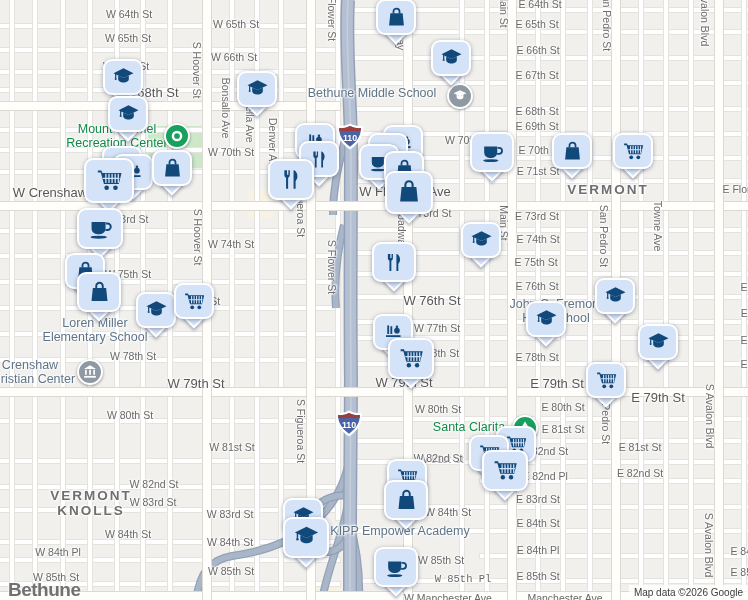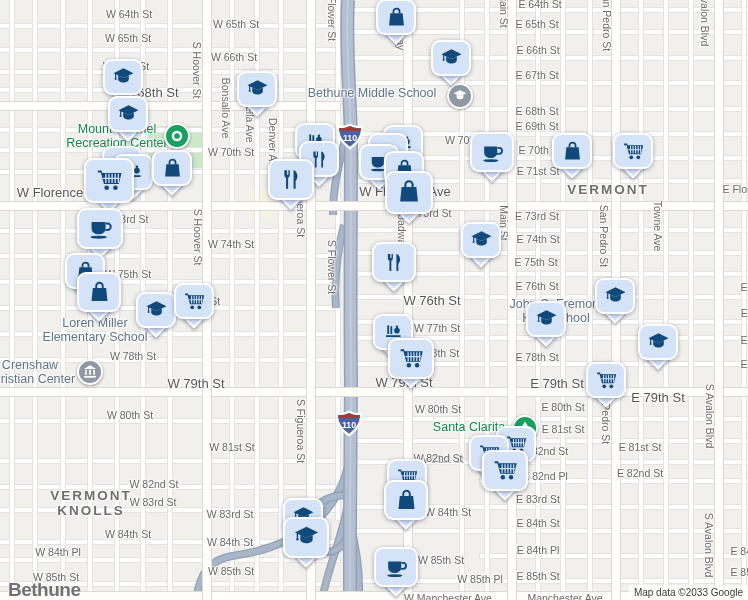--- a/index.html
+++ b/index.html
@@ -142,21 +142,21 @@
     <div class="lb lb-s" style="left: 231px; top: 152px;">W 70th St</div>
     <div class="lb lb-s" style="left: 468px; top: 140px;">W 70th St</div>
     <div class="lb lb-s" style="left: 540px; top: 4px;">E 64th St</div>
     <div class="lb lb-s" style="left: 537px; top: 24px;">E 65th St</div>
     <div class="lb lb-s" style="left: 538px; top: 50px;">E 66th St</div>
     <div class="lb lb-s" style="left: 537px; top: 75px;">E 67th St</div>
     <div class="lb lb-s" style="left: 537px; top: 111px;">E 68th St</div>
     <div class="lb lb-s" style="left: 537px; top: 126px;">E 69th St</div>
     <div class="lb lb-s" style="left: 540px; top: 150px;">E 70th St</div>
     <div class="lb lb-s" style="left: 538px; top: 171px;">E 71st St</div>
-    <div class="lb lb-b" style="left: 50px; top: 192px;">W Florence</div>
+    <div class="lb lb-b" style="left: 50px; top: 192px;">W Crenshaw</div>
     <div class="lb lb-b" style="left: 405px; top: 191px;">W Florence Ave</div>
     <div class="lb lb-a" style="left: 608px; top: 189px;">VERMONT</div>
     <div class="lb lb-s" style="left: 758px; top: 189px;">E Florence Ave</div>
     <div class="lb lb-s" style="left: 125px; top: 219px;">W 73rd St</div>
     <div class="lb lb-s" style="left: 428px; top: 213px;">W 73rd St</div>
     <div class="lb lb-s" style="left: 537px; top: 216px;">E 73rd St</div>
     <div class="lb lb-s" style="left: 231px; top: 244px;">W 74th St</div>
     <div class="lb lb-s" style="left: 538px; top: 239px;">E 74th St</div>
     <div class="lb lb-s" style="left: 128px; top: 274px;">W 75th St</div>
     <div class="lb lb-s" style="left: 536px; top: 262px;">E 75th St</div>
@@ -195,21 +195,21 @@
     <div class="lb lb-s" style="left: 448px; top: 512px;">W 84th St</div>
     <div class="lb lb-s" style="left: 538px; top: 523px;">E 84th St</div>
     <div class="lb lb-s" style="left: 752px; top: 551px;">E 84th St</div>
     <div class="lb lb-s" style="left: 58px; top: 552px;">W 84th Pl</div>
     <div class="lb lb-s" style="left: 538px; top: 550px;">E 84th Pl</div>
     <div class="lb lb-s" style="left: 56px; top: 577px;">W 85th St</div>
     <div class="lb lb-s" style="left: 231px; top: 571px;">W 85th St</div>
     <div class="lb lb-s" style="left: 441px; top: 560px;">W 85th St</div>
     <div class="lb lb-s" style="left: 538px; top: 576px;">E 85th St</div>
     <div class="lb lb-s" style="left: 752px; top: 572px;">E 85th St</div>
-    <div class="lb lb-s" style="left: 480px; top: 579px;">W 85th Pl</div>
+    <div class="lb lb-s" style="left: 463px; top: 579px; font-family: Liberation Mono, monospace;">W 85th Pl</div>
     <div class="lb lb-s" style="left: 448px; top: 598px;">W Manchester Ave</div>
     <div class="lb lb-s" style="left: 565px; top: 598px;">Manchester Ave</div>
     <div class="lb lb-v" style="left: 197px; top: 70px;">S Hoover St</div>
     <div class="lb lb-v" style="left: 198px; top: 237px;">S Hoover St</div>
     <div class="lb lb-v" style="left: 226px; top: 108px;">Bonsallo Ave</div>
     <div class="lb lb-v" style="left: 250px; top: 115px;">Estrella Ave</div>
     <div class="lb lb-v" style="left: 273px; top: 145px;">Denver Ave</div>
     <div class="lb lb-v" style="left: 301px; top: 205px;">S Figueroa St</div>
     <div class="lb lb-v" style="left: 301px; top: 431px;">S Figueroa St</div>
     <div class="lb lb-v" style="left: 332px; top: 14px;">S Flower St</div>
@@ -240,20 +240,21 @@
       <div>Elementary School</div>
     </div>
     <div class="lb lb-sc" style="left: 30px; top: 372px;">
       <div>Crenshaw</div>
       <div>Christian Center</div>
     </div>
     <div class="lb lb-sc" style="left: 556px; top: 311px;">
       <div>John C. Fremont</div>
       <div>High School</div>
     </div>
+    <div class="lb lb-sc" style="left: 400px; top: 531px;">KIPP Empower Academy</div>
     <div class="pin" style="left: 376px; top: -1px;">
       <div class="pin-tail"></div>
       <div class="pin-body" style="width: 36px; height: 32px;">
         <svg width="25" height="25" viewBox="0 0 24 24">
           <path fill="#11497b" d="M6.1 8h11.8l1.2 11.6H4.9Z"></path>
     <path fill="none" stroke="#11497b" stroke-width="1.7" d="M9.1 8.2V6.3a2.9 2.9 0 0 1 5.8 0v1.9"></path>
         </svg>
       </div>
     </div>
     <div class="pin" style="left: 431px; top: 40px;">
@@ -707,13 +708,13 @@
       </svg></div>
     <div class="shield" style="left: 334px; top: 410px;"><svg width="30" height="27" viewBox="0 0 28 26">
     <path fill="#fff" d="M14 .6C9 3.1 5 3.4 1.6 2.6 1 9.8 2.8 18 14 25.6 25.2 18 27 9.8 26.4 2.6 23 3.4 19 3.1 14 .6Z"></path>
     <path fill="#4a63a5" d="M14 2.8c-4 2-7.5 2.4-10.4 2C3.4 10.3 5.4 16.7 14 22.9c8.6-6.2 10.6-12.6 10.4-18.1-2.9.4-6.4 0-10.4-2Z"></path>
     <path fill="#9e3c3c" d="M14 2.8c-4 2-7.5 2.4-10.4 2l.1 3h20.6l.1-3c-2.9.4-6.4 0-10.4-2Z"></path>
     <text x="14" y="17.5" text-anchor="middle" fill="#fff" font-family="Liberation Sans,sans-serif" font-size="8.5" font-weight="bold">110</text>
       </svg></div>
   </div>
 
 <div id="google-logo">Bethune</div>
-<div id="copyright">Map data ©2033 Google</div>
+<div id="copyright">Map data ©2026 Google</div>
 
 </body></html>

